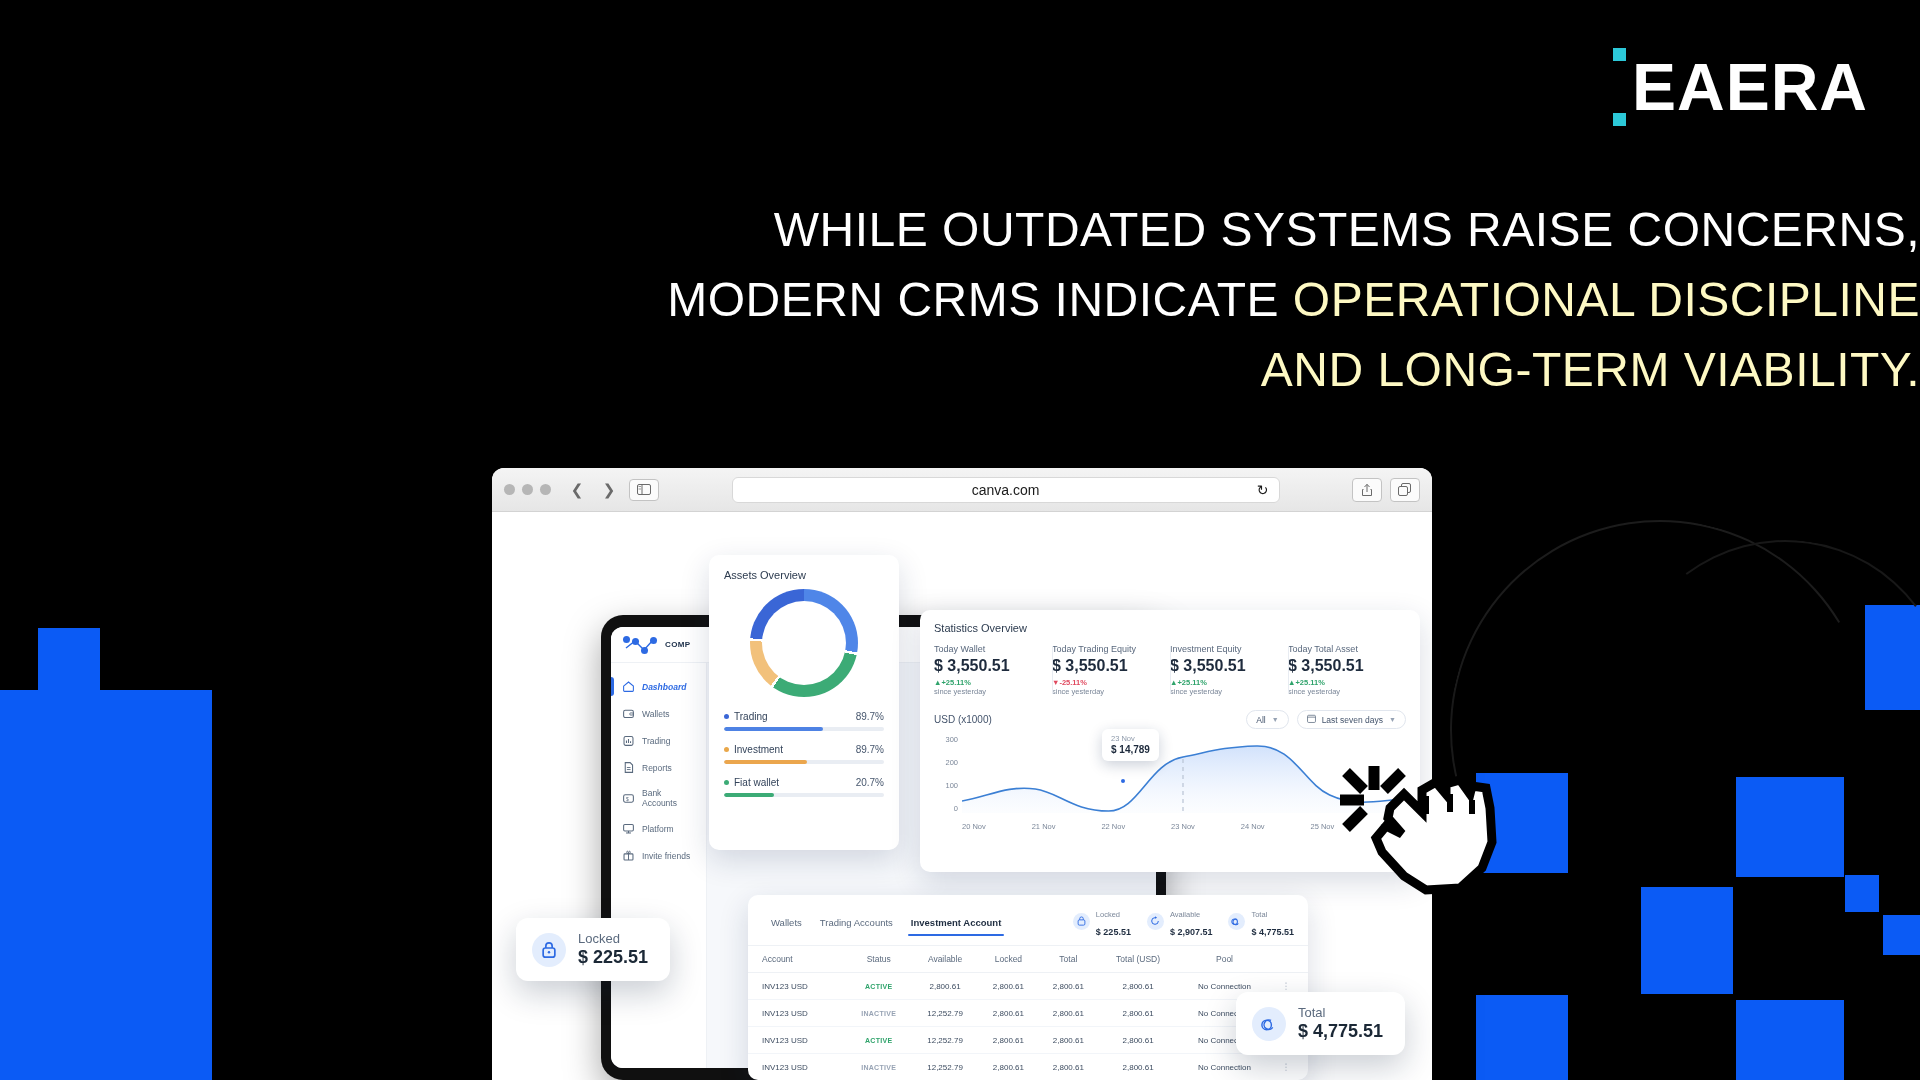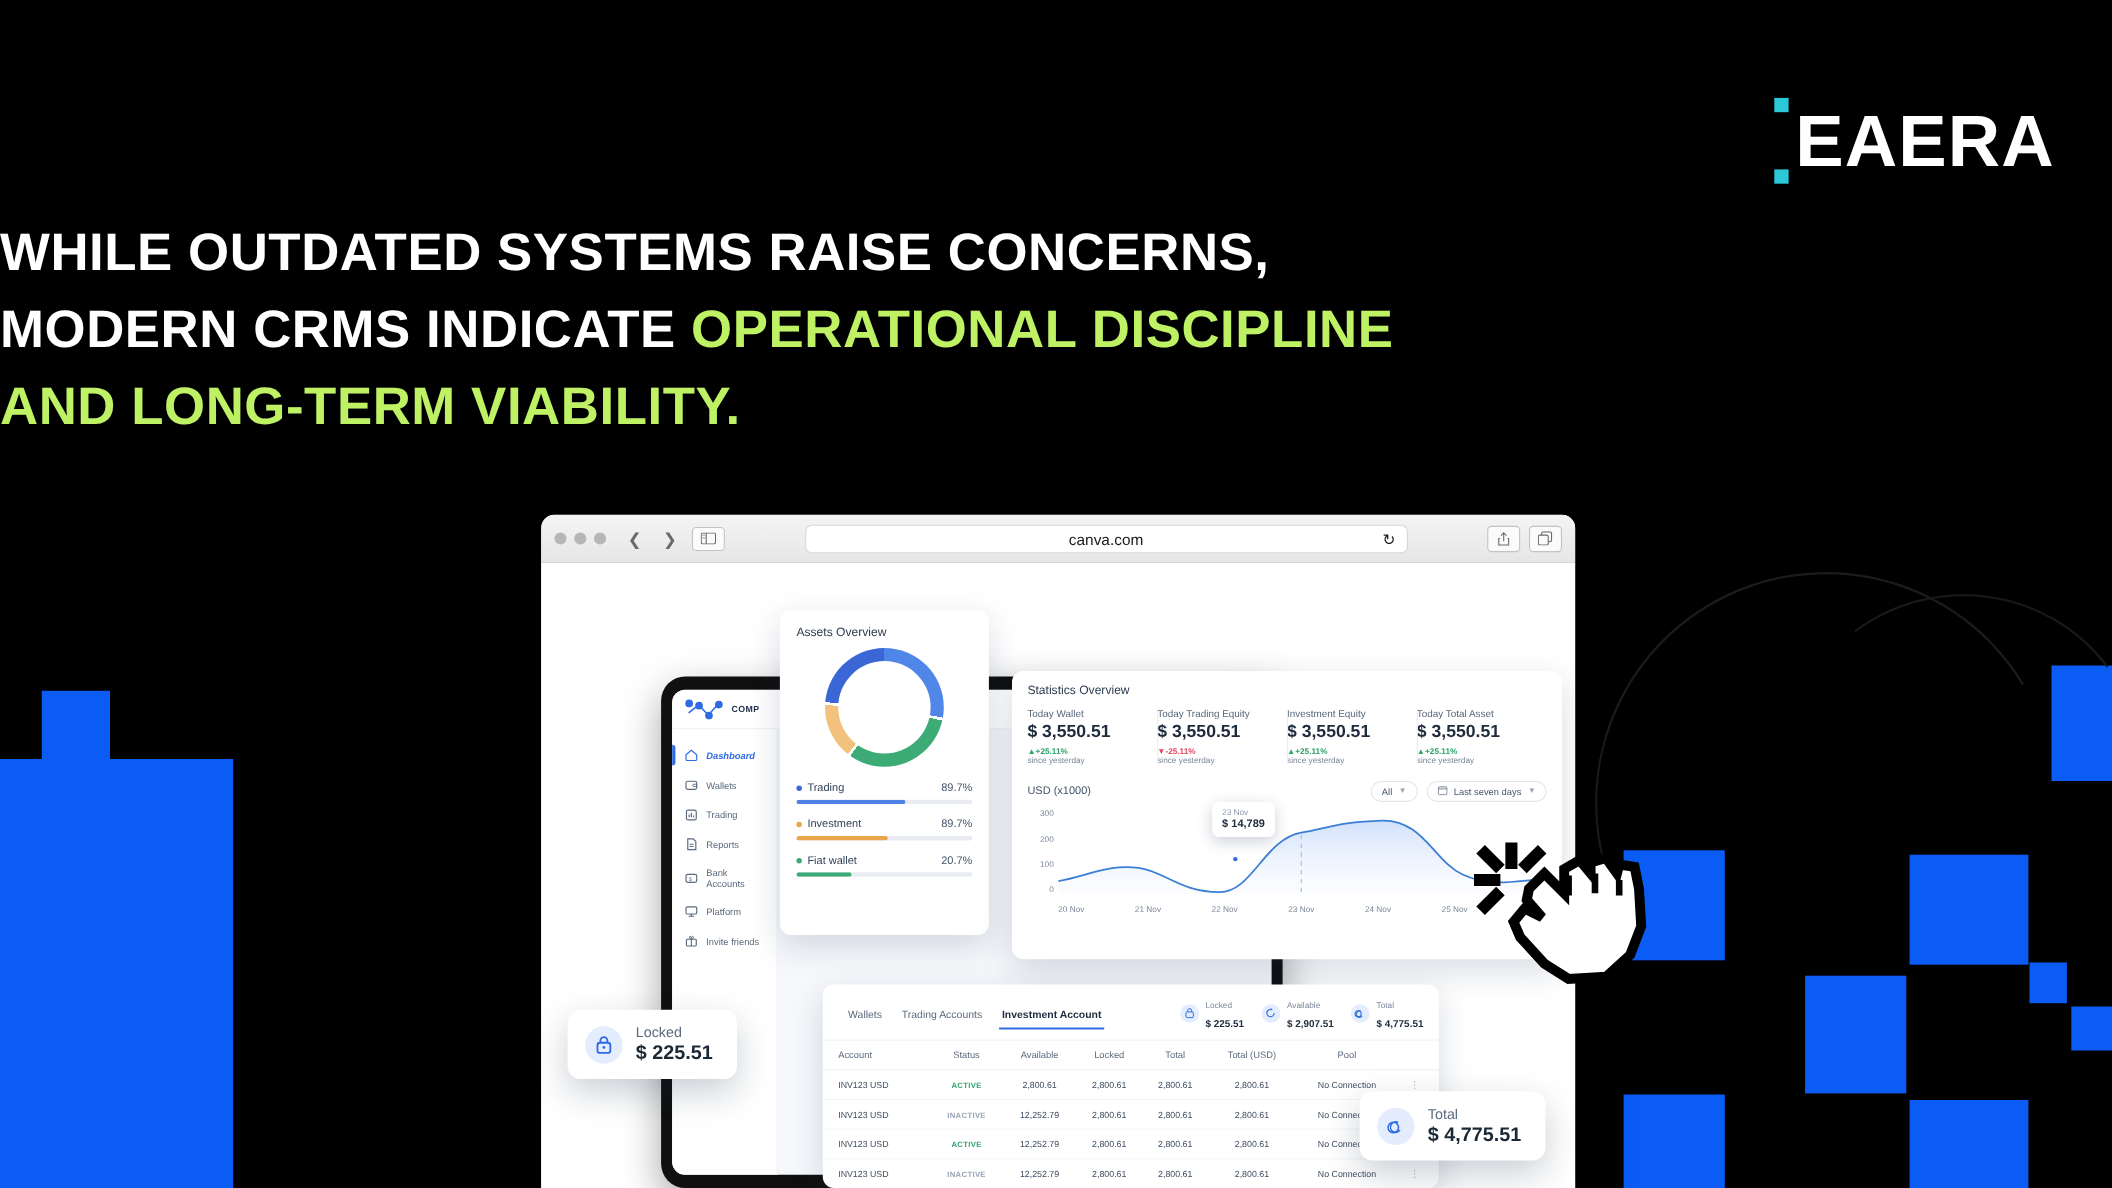--- a/index.html
+++ b/index.html
@@ -25,32 +25,32 @@
   .deco-r8 { left: 1736px; top: 1000px; width: 108px; height: 80px;  }
 
   .deco-arc { position: absolute; border: 2px solid #1a1a1a; border-radius: 50%;
               background: transparent; }
   .arc-a { left: 1450px; top: 520px; width: 420px; height: 420px;
            border-color: #1c1c1c transparent transparent #1c1c1c; transform: rotate(14deg); }
   .arc-b { left: 1620px; top: 540px; width: 330px; height: 330px;
            border-color: #181818 transparent transparent transparent; transform: rotate(8deg); }
 
   
-  .logo { position: absolute; right: 52px; top: 48px; display: flex; align-items: center; gap: 6px; margin-top: 41px; }
+  .logo { position: absolute; right: 52px; top: 48px; display: flex; align-items: center; gap: 6px; }
   .logo-mark { display: flex; flex-direction: column; justify-content: space-between; height: 78px; width: 13px; }
   .logo-mark i { display: block; width: 13px; height: 13px; background: #2CC8D8; }
   .logo-mark .mid { background: transparent; flex: 1; }
   .logo-word { font-family: "Liberation Sans", sans-serif; font-weight: 700; font-size: 66px;
                letter-spacing: 1px; color: #ffffff; line-height: 78px; }
 
   
-  .headline { position: absolute; left: 0; top: 195px; width: 1920px; text-align: left;
-              font-weight: 700; font-size: 48px; line-height: 70px; letter-spacing: 0.5px;
+  .headline { position: absolute; left: 0; top: 195px; width: 1920px; text-align: right;
+              font-weight: 400; font-size: 48px; line-height: 70px; letter-spacing: 0.5px;
               color: #ffffff; }
-  .headline .hl { color: #bef264; }
+  .headline .hl { color: #fef9c3; }
 
   
   .browser { position: absolute; left: 492px; top: 468px; width: 940px; height: 612px;
              background: #ffffff; border-radius: 12px 12px 0 0; overflow: hidden;
              box-shadow: 0 18px 48px rgba(0,0,0,0.45); }
   .browser-bar { height: 44px; background: linear-gradient(#f4f4f4,#e6e6e6);
                  border-bottom: 1px solid #d3d3d3; display: flex; align-items: center;
                  padding: 0 12px; gap: 8px; }
   .dots { display: flex; gap: 7px; margin-right: 6px; }
   .dots i { width: 11px; height: 11px; border-radius: 50%; background: #b6b6b6; display: block; }

